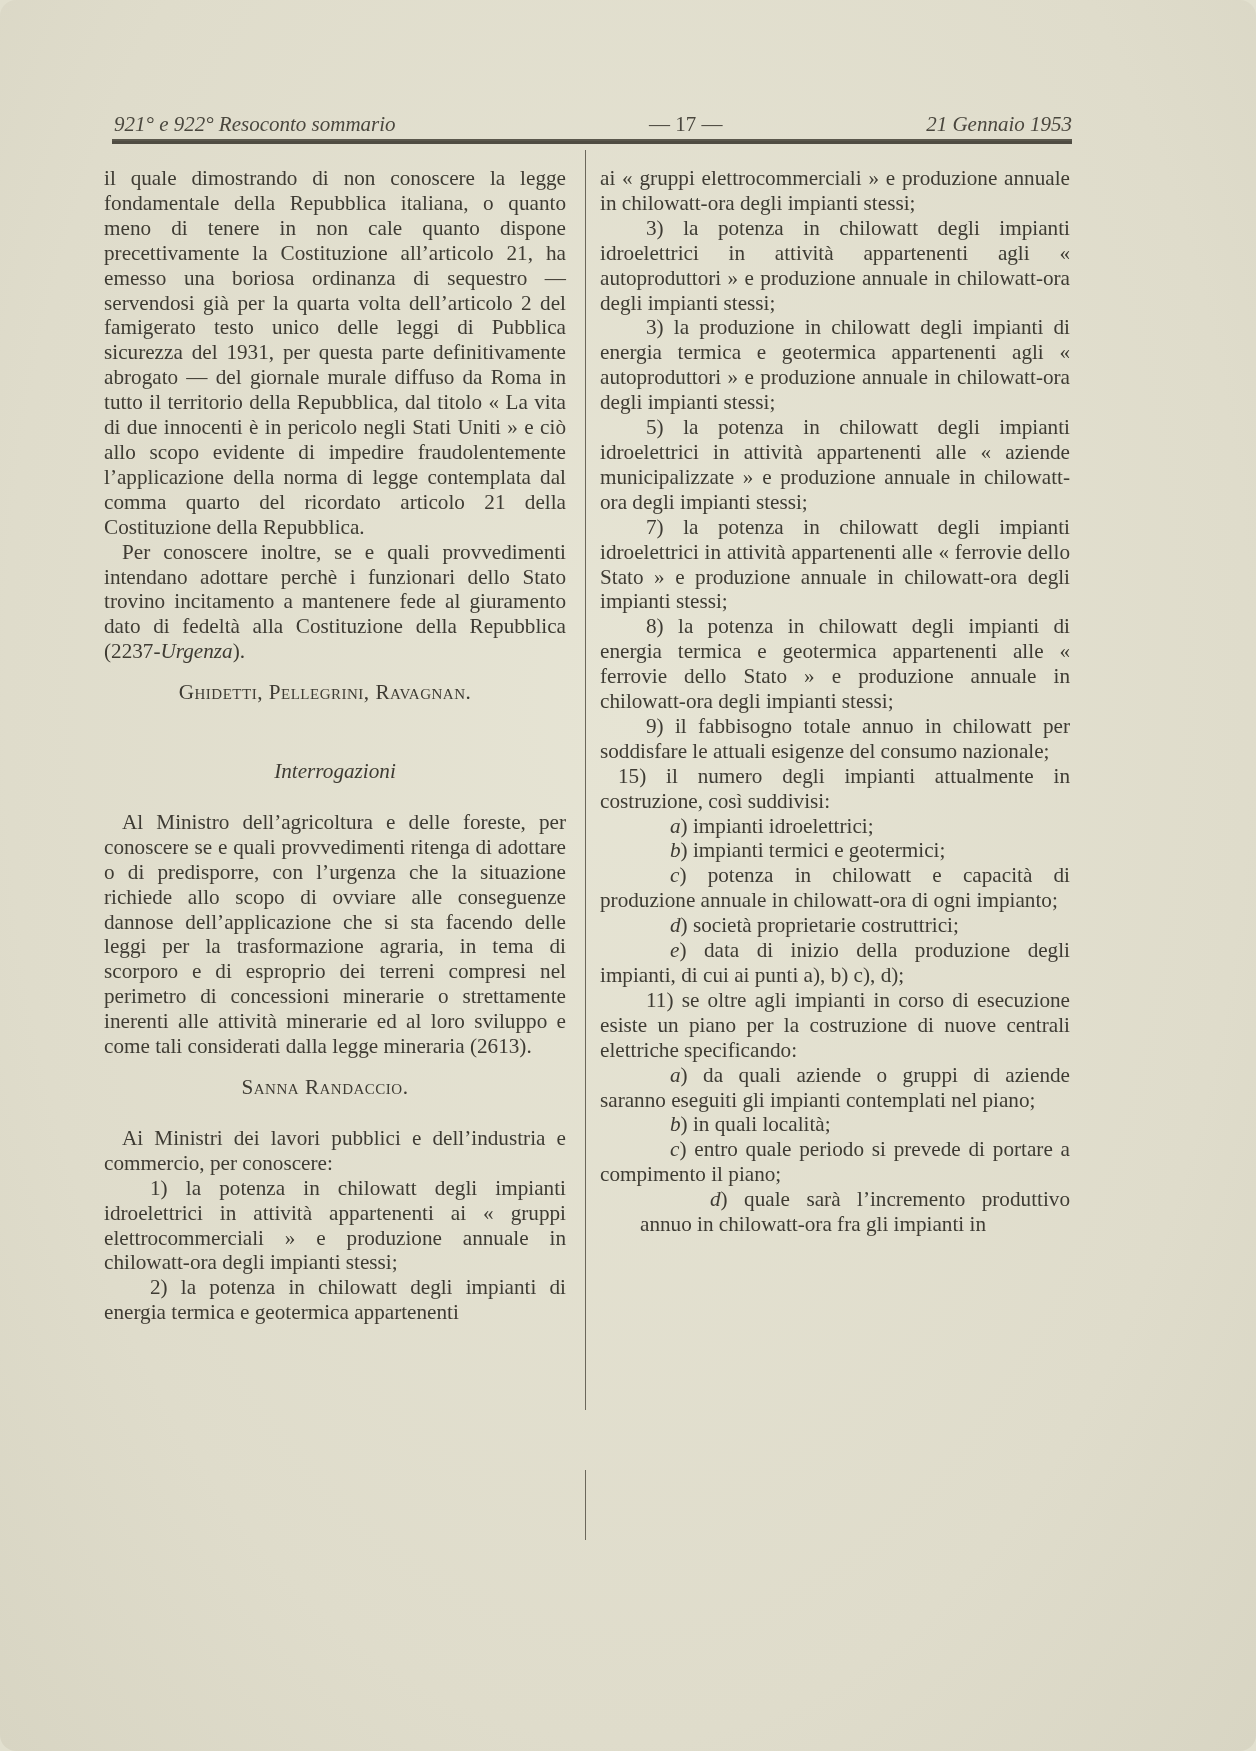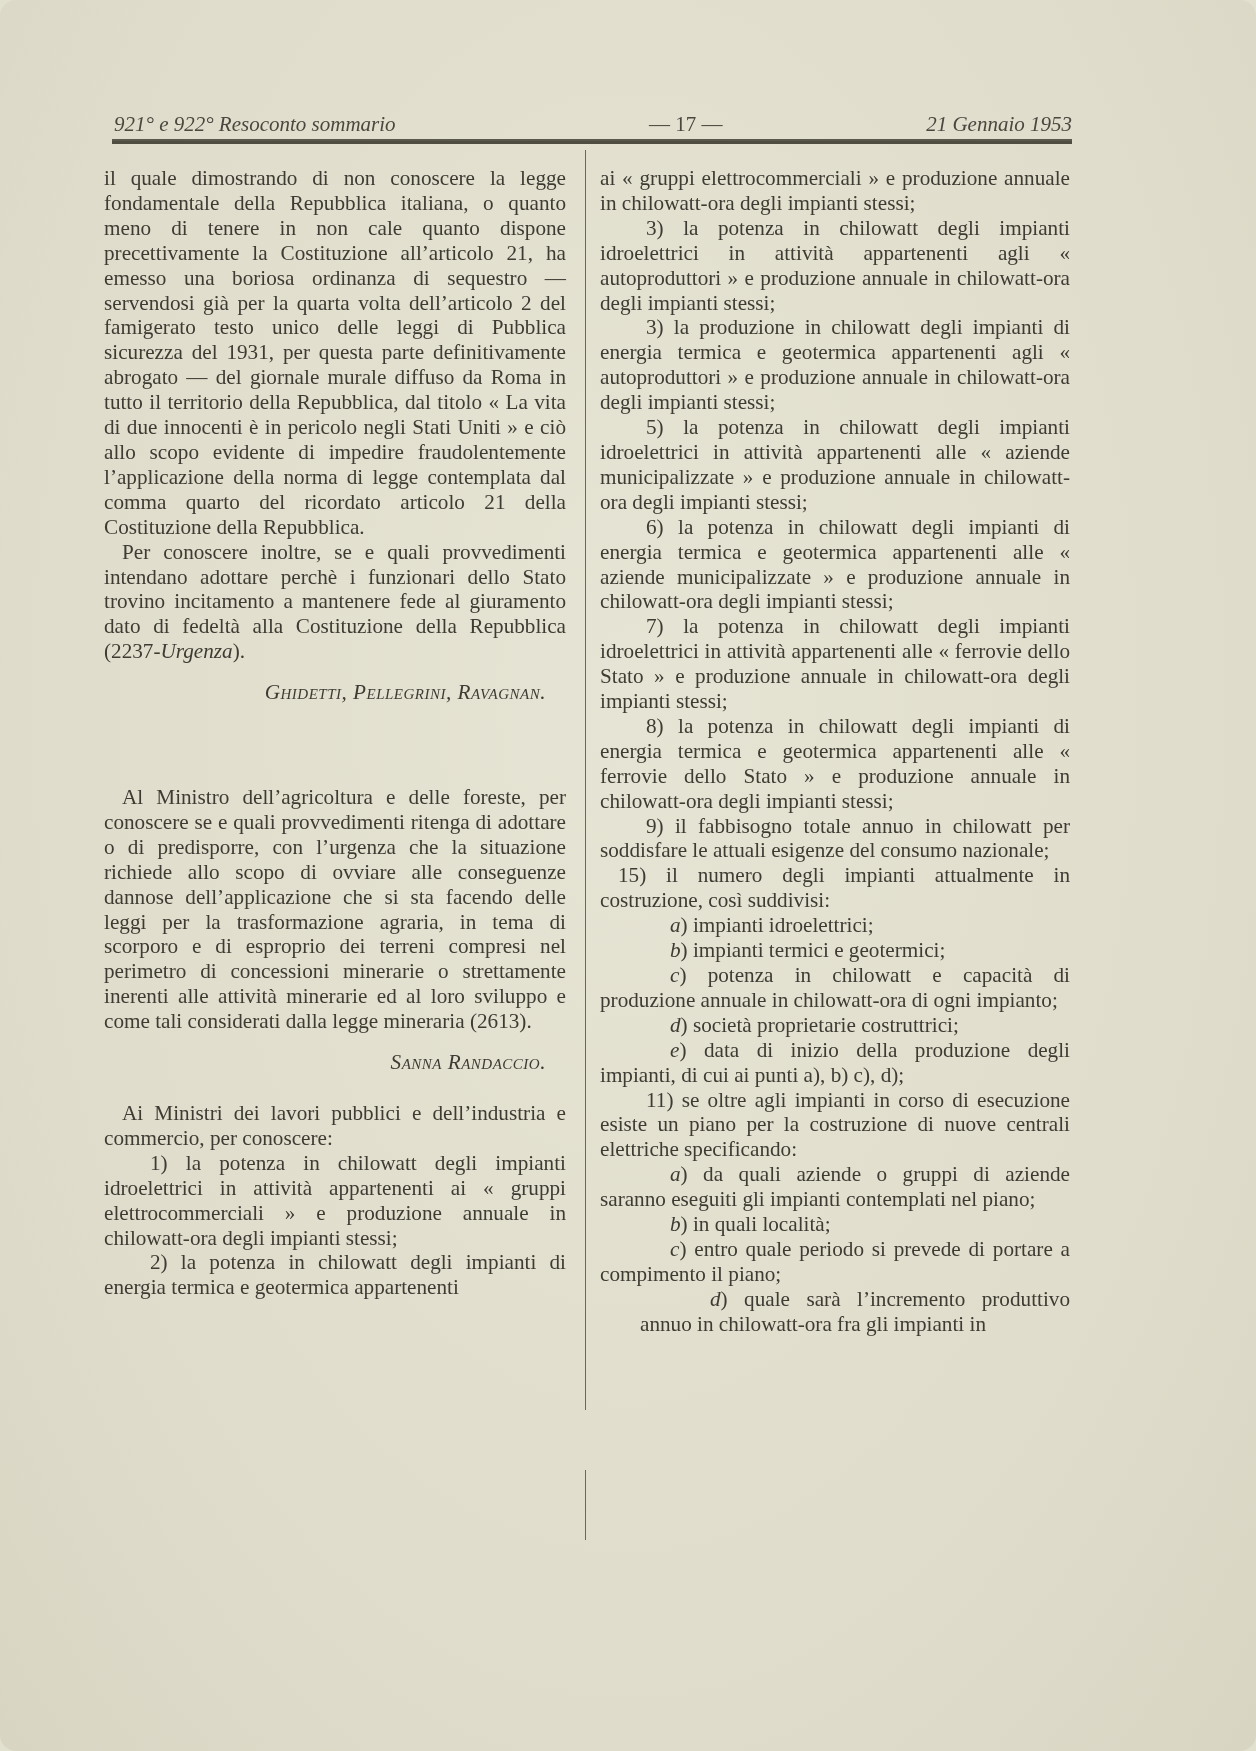--- a/index.html
+++ b/index.html
@@ -36,22 +36,22 @@
       text-align: justify; hyphens: none;
     }
     .col.left { left: 104px; width: 462px; }
     .col.right { left: 600px; width: 470px; }
     .col p { margin: 0; }
     .col p.ind { text-indent: 18px; }
     .col p.item { text-indent: 46px; }
     .col p.sub { text-indent: 70px; }
     .col .last { text-align-last: left; margin-left: 40px; }
     .sig {
-      text-align: right; font-variant: small-caps; letter-spacing: 0.5px;
-      margin: 0; padding-right: 20px; font-style: italic;
+      text-align: center; font-variant: small-caps; letter-spacing: 0.5px;
+      margin: 0; padding-right: 20px;
     }
     .section-title {
       text-align: center; font-style: italic; margin: 0;
     }
     .divider {
       position: absolute; left: 585px; width: 1px; background: #6b675b;
     }
     i { font-style: italic; }
   </style>
 </head>
@@ -67,35 +67,35 @@
   <div class="rule"></div>
 
   <div class="divider" style="top:150px;height:1260px;"></div>
   <div class="divider" style="top:1470px;height:70px;"></div>
 
   <div class="col left">
     <p>il quale dimostrando di non conoscere la legge fondamentale della Repubblica italiana, o quanto meno di tenere in non cale quanto dispone precettivamente la Costituzione all’articolo 21, ha emesso una boriosa ordinanza di sequestro — servendosi già per la quarta volta dell’articolo 2 del famigerato testo unico delle leggi di Pubblica sicurezza del 1931, per questa parte definitivamente abrogato — del giornale murale diffuso da Roma in tutto il territorio della Repubblica, dal titolo « La vita di due innocenti è in pericolo negli Stati Uniti » e ciò allo scopo evidente di impedire fraudolentemente l’applicazione della norma di legge contemplata dal comma quarto del ricordato articolo 21 della Costituzione della Repubblica.</p>
     <p class="ind"><span>Per conoscere inoltre, se e quali provvedimenti intendano adottare perchè i funzionari dello Stato trovino incitamento a mantenere fede al giuramento dato di fedeltà alla Costituzione della Repubblica (2237-</span><i>Urgenza</i><span>).</span></p>
     <p class="sig" style="margin-top:16px;">Ghidetti, Pellegrini, Ravagnan.</p>
     <div style="height:54px;"></div>
+    <p class="section-title">Interrogazioni</p>
     <div style="height:26px;"></div>
     <p class="ind">Al Ministro dell’agricoltura e delle foreste, per conoscere se e quali provvedimenti ritenga di adottare o di predisporre, con l’urgenza che la situazione richiede allo scopo di ovviare alle conseguenze dannose dell’applicazione che si sta facendo delle leggi per la trasformazione agraria, in tema di scorporo e di esproprio dei terreni compresi nel perimetro di concessioni minerarie o strettamente inerenti alle attività minerarie ed al loro sviluppo e come tali considerati dalla legge mineraria (2613).</p>
     <p class="sig" style="margin-top:16px;">Sanna Randaccio.</p>
     <div style="height:26px;"></div>
     <p class="ind">Ai Ministri dei lavori pubblici e dell’industria e commercio, per conoscere:</p>
     <p class="item">1) la potenza in chilowatt degli impianti idroelettrici in attività appartenenti ai « gruppi elettrocommerciali » e produzione annuale in chilowatt-ora degli impianti stessi;</p>
     <p class="item">2) la potenza in chilowatt degli impianti di energia termica e geotermica appartenenti</p>
   </div>
 
   <div class="col right">
     <p>ai « gruppi elettrocommerciali » e produzione annuale in chilowatt-ora degli impianti stessi;</p>
     <p class="item">3) la potenza in chilowatt degli impianti idroelettrici in attività appartenenti agli « autoproduttori » e produzione annuale in chilowatt-ora degli impianti stessi;</p>
     <p class="item">3) la produzione in chilowatt degli impianti di energia termica e geotermica appartenenti agli « autoproduttori » e produzione annuale in chilowatt-ora degli impianti stessi;</p>
     <p class="item">5) la potenza in chilowatt degli impianti idroelettrici in attività appartenenti alle « aziende municipalizzate » e produzione annuale in chilowatt-ora degli impianti stessi;</p>
-    <p class="item">6) la potenza in chilowatt degli impianti di energia termica e geotermica appartenenti alle « aziende municipalizzate » e produzione annuale in chilowatt-ora degli impianti stessi;</p>
     <p class="item">7) la potenza in chilowatt degli impianti idroelettrici in attività appartenenti alle « ferrovie dello Stato » e produzione annuale in chilowatt-ora degli impianti stessi;</p>
     <p class="item">8) la potenza in chilowatt degli impianti di energia termica e geotermica appartenenti alle « ferrovie dello Stato » e produzione annuale in chilowatt-ora degli impianti stessi;</p>
     <p class="item">9) il fabbisogno totale annuo in chilowatt per soddisfare le attuali esigenze del consumo nazionale;</p>
     <p class="ind">15) il numero degli impianti attualmente in costruzione, così suddivisi:</p>
     <p class="sub"><i>a</i><span>) impianti idroelettrici;</span></p>
     <p class="sub"><i>b</i><span>) impianti termici e geotermici;</span></p>
     <p class="sub"><i>c</i><span>) potenza in chilowatt e capacità di produzione annuale in chilowatt-ora di ogni impianto;</span></p>
     <p class="sub"><i>d</i><span>) società proprietarie costruttrici;</span></p>
     <p class="sub"><i>e</i><span>) data di inizio della produzione degli impianti, di cui ai punti a), b) c), d);</span></p>
     <p class="item">11) se oltre agli impianti in corso di esecuzione esiste un piano per la costruzione di nuove centrali elettriche specificando:</p>

